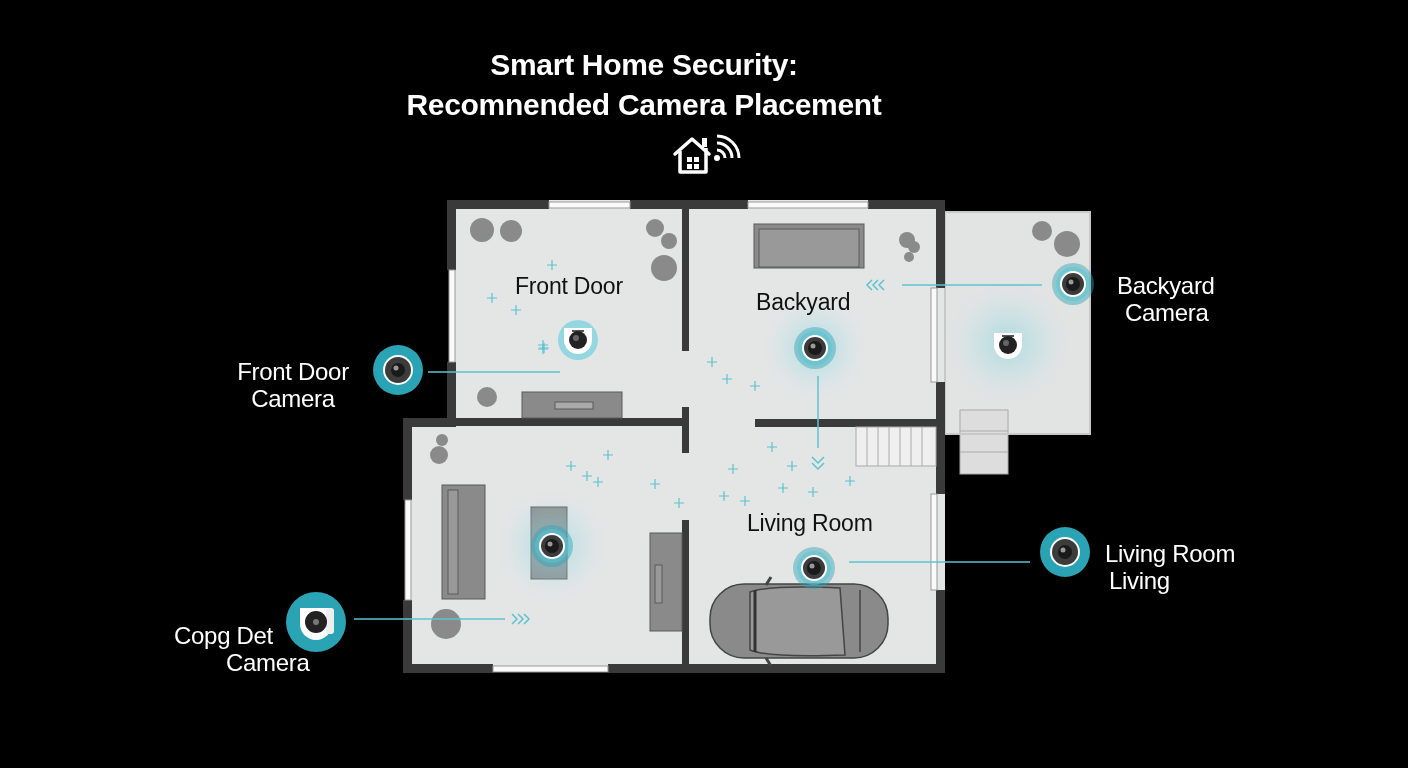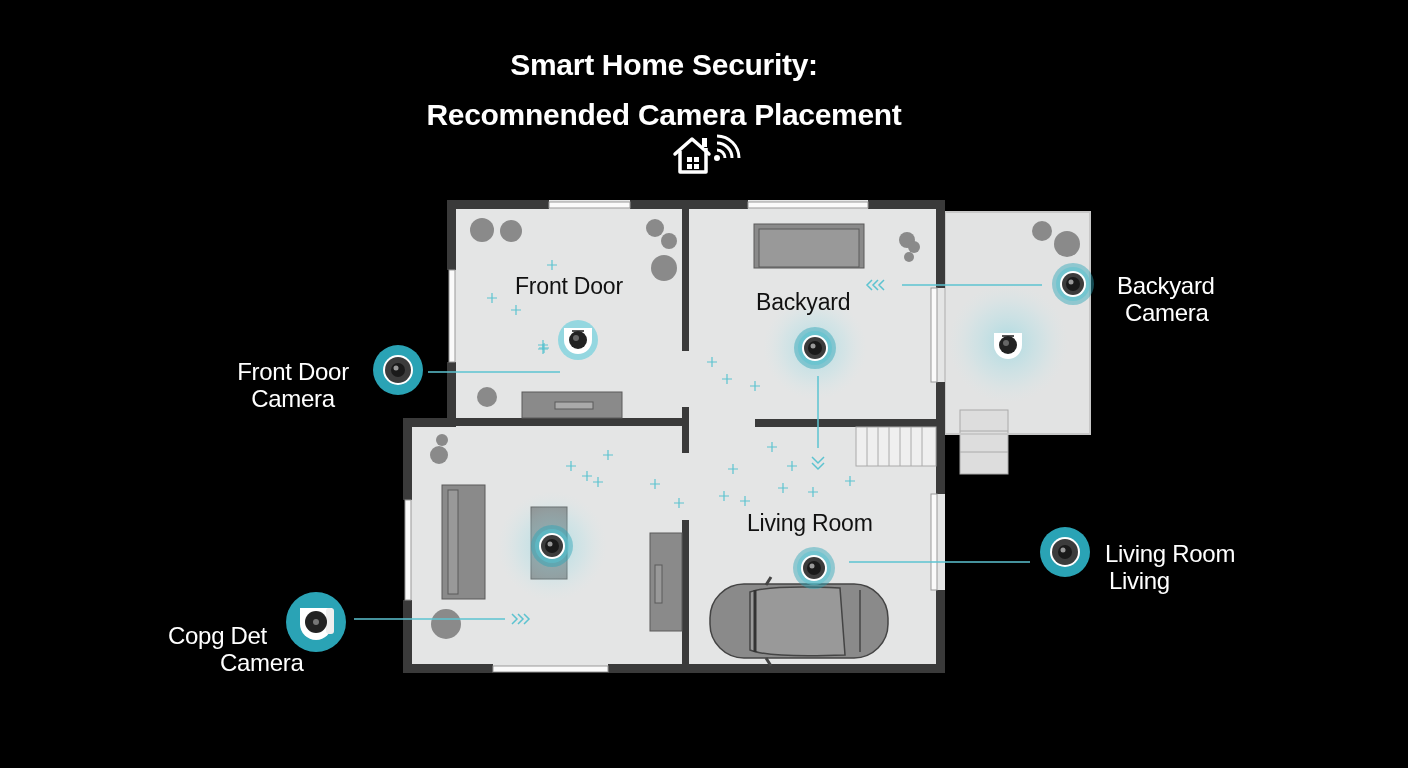--- a/index.html
+++ b/index.html
@@ -1,20 +1,20 @@
 <!DOCTYPE html>
 <html><head>
 <meta charset="utf-8">
 <style>
   html, body { margin:0; padding:0; }
   body { width:1408px; height:768px; background:#000; position:relative; overflow:hidden;
          font-family:"Liberation Sans", "DejaVu Sans", sans-serif; }
   .title { position:absolute; left:0; width:1288px; text-align:center; color:#fff; font-weight:bold;
-           font-size:30px; letter-spacing:-0.3px; line-height:36px;margin-left:20px; }
-  .t1 { top:47px; } .t2 { top:97px; }
+           font-size:30px; letter-spacing:-0.3px; line-height:36px; }
+  .t1 { top:47px; } .t2 { top:87px; }
   .home-icon { position:absolute; left:672px; top:134px; width:76px; height:40px; }
   svg.plan { position:absolute; left:0; top:0; }
   .ext-label { position:absolute; color:#fff; font-size:24px; line-height:27px; letter-spacing:-0.3px; }
   .room-label { position:absolute; color:#111; font-size:23px; letter-spacing:-0.2px; white-space:nowrap; }
   .hot { position:absolute; }
 </style>
 </head>
 <body>
 
 <div class="title t1">Smart Home Security:</div>
@@ -242,21 +242,21 @@
   <div>Camera</div>
 </div>
 <div class="ext-label" style="left:1117px; top:272px;">
   <div>Backyard</div>
   <div style="padding-left:8px;">Camera</div>
 </div>
 <div class="ext-label" style="left:1105px; top:540px;">
   <div>Living Room</div>
   <div style="padding-left:4px;">Living</div>
 </div>
-<div class="ext-label" style="left:168px; top:622px;">
+<div class="ext-label" style="left:174px; top:622px;">
   <div>Copg Det</div>
   <div style="padding-left:52px;">Camera</div>
 </div>
 
 <div class="hot" style="left:373px; top:345px; width:50px; height:50px;"></div>
 <div class="hot" style="left:1049px; top:260px; width:48px; height:48px;"></div>
 <div class="hot" style="left:1040px; top:527px; width:50px; height:50px;"></div>
 <div class="hot" style="left:286px; top:592px; width:60px; height:60px;"></div>
 
 </body></html>

